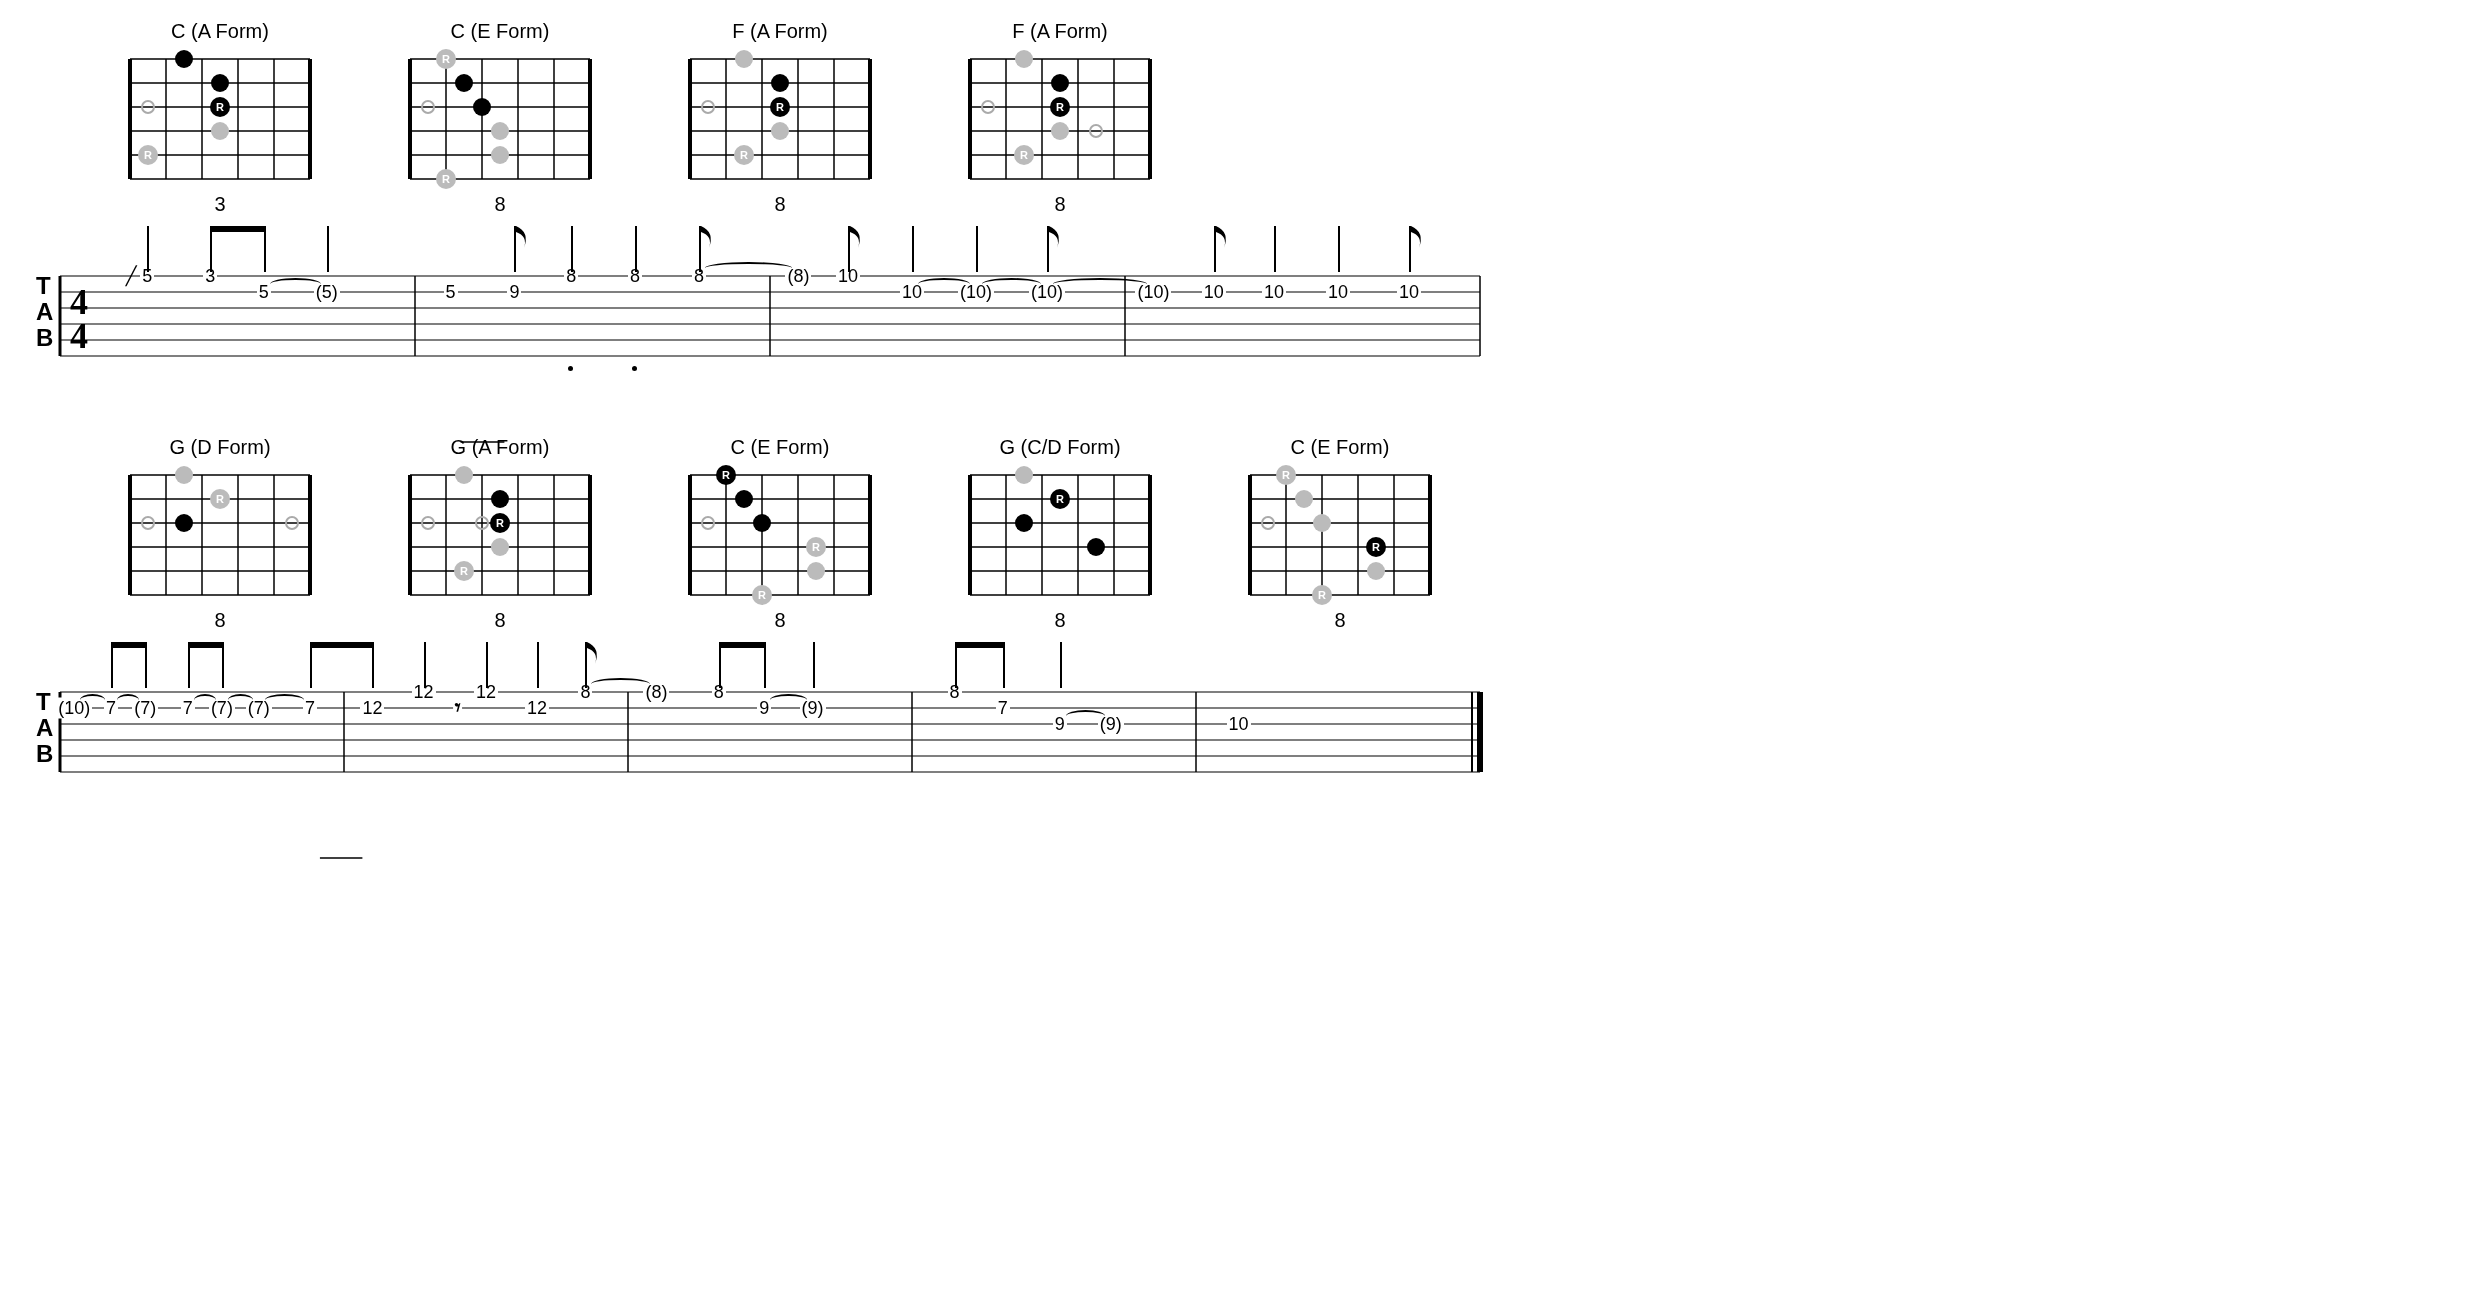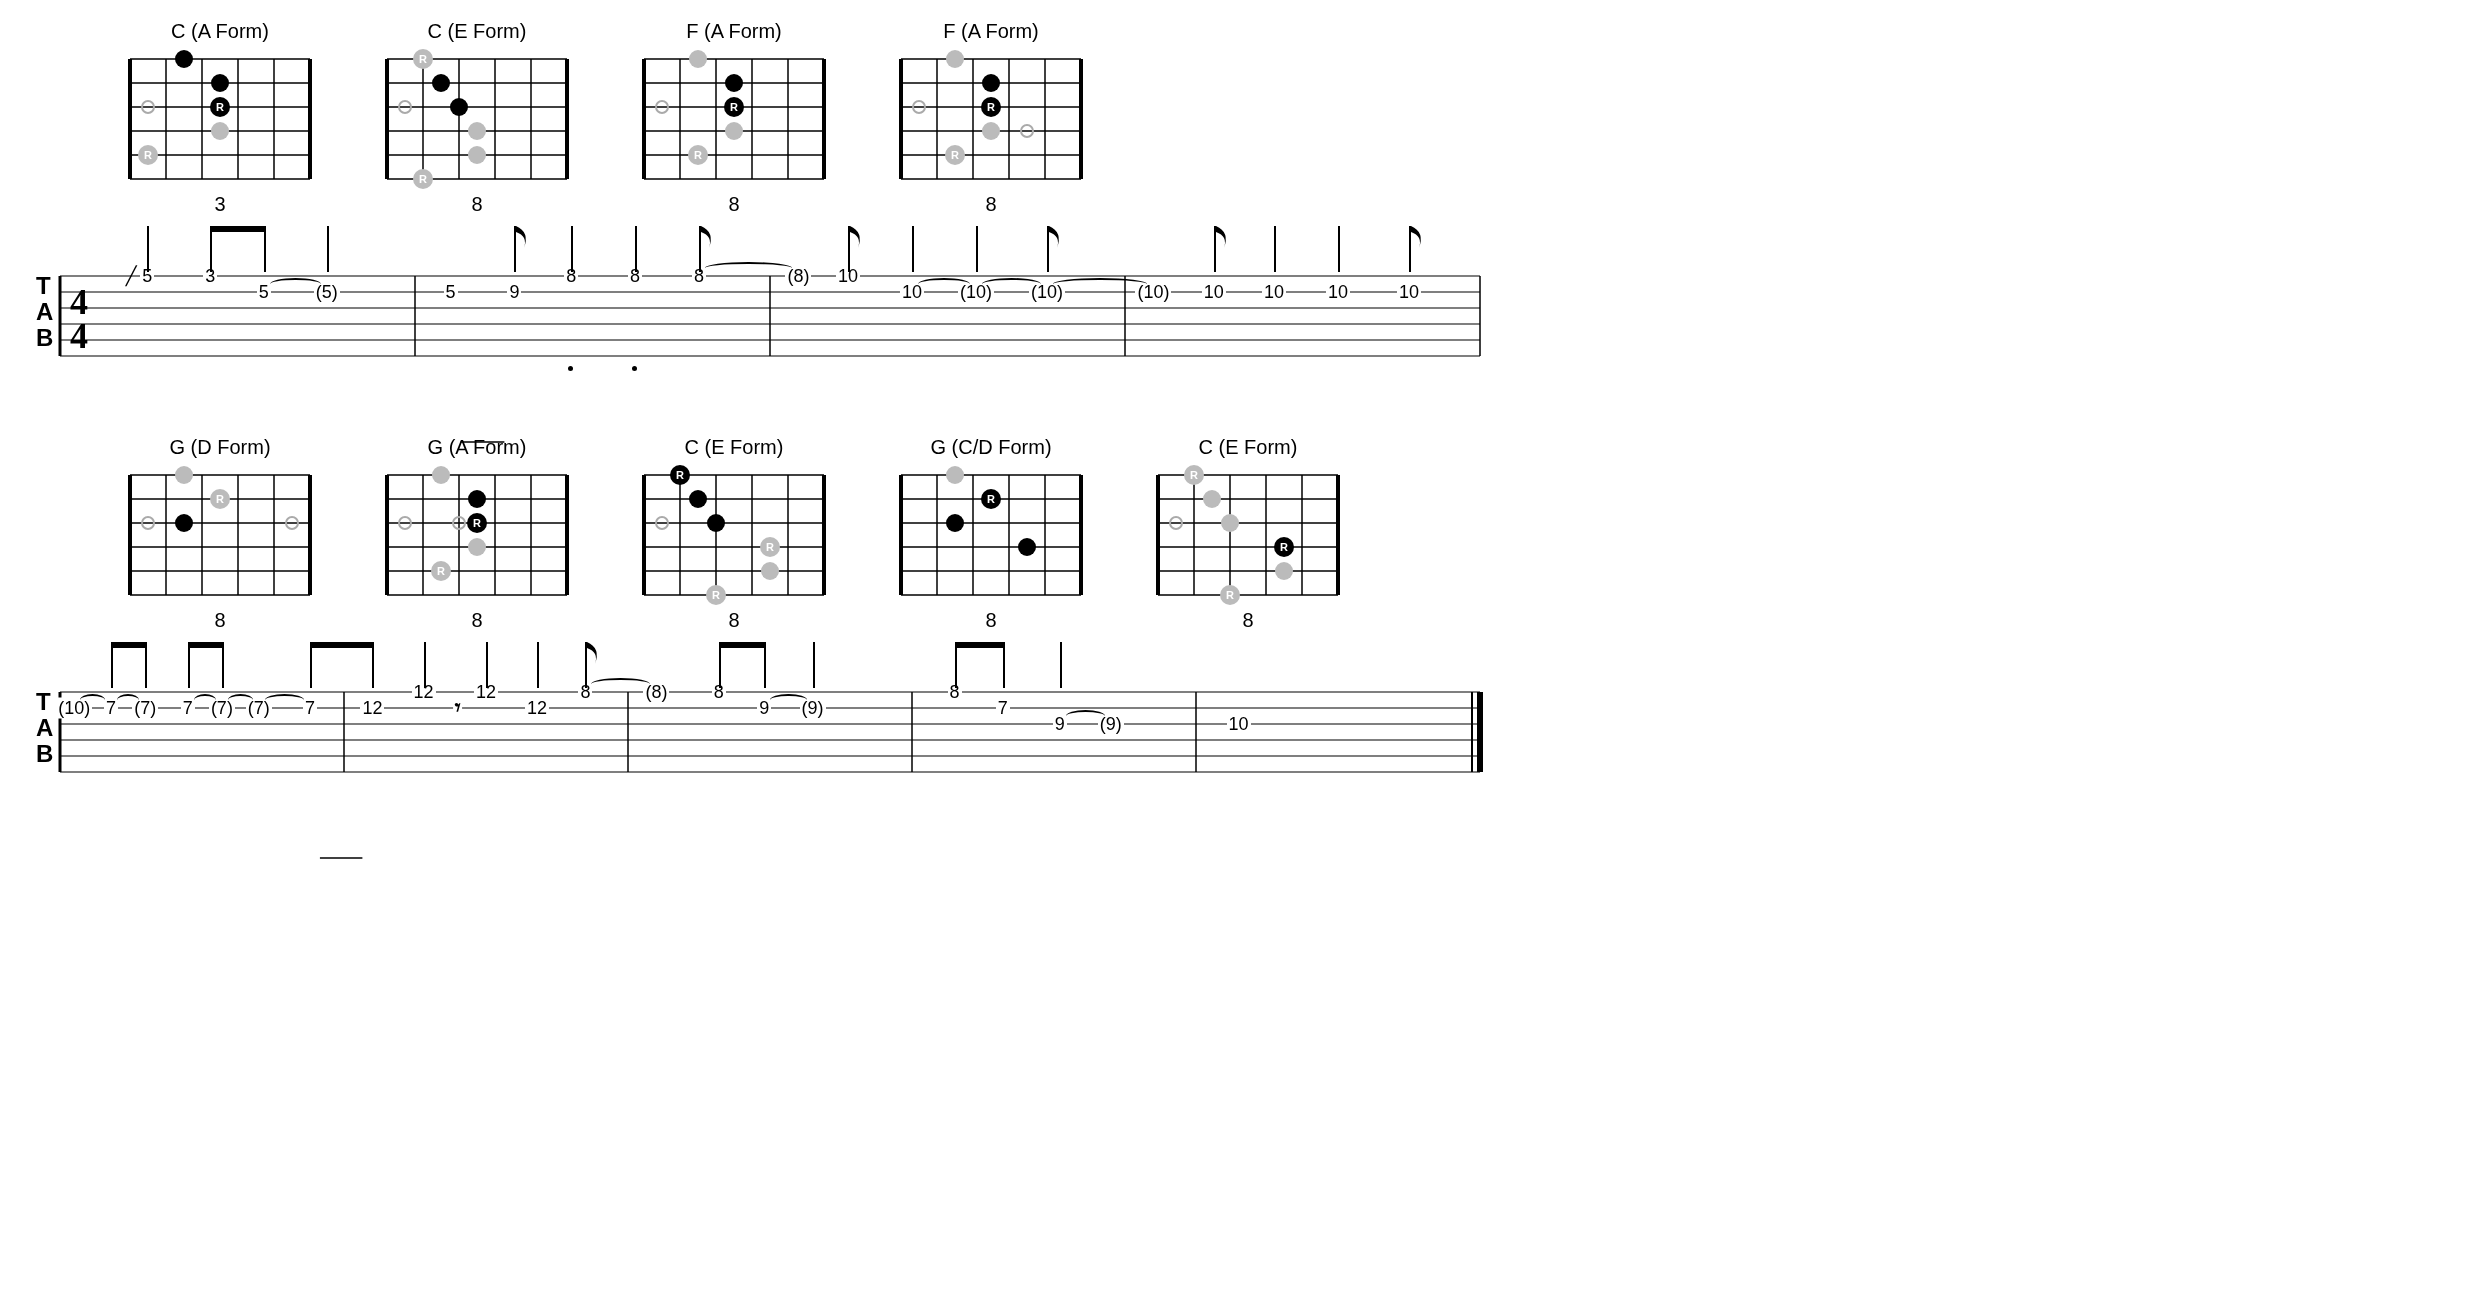--- a/index.html
+++ b/index.html
@@ -6,21 +6,21 @@
     margin: 0;
     padding: 20px;
     background: #fff;
     font-family: Arial, sans-serif;
   }
   .row {
     margin-bottom: 60px;
   }
   .chord-strip {
     display: flex;
-    gap: 57px;
+    gap: 80px;
     margin-left: 100px;
     margin-bottom: 10px;
   }
   .chord-block {
     display: flex;
     flex-direction: column;
     align-items: center;
   }
   .chord-title {
     font-size: 20px;

